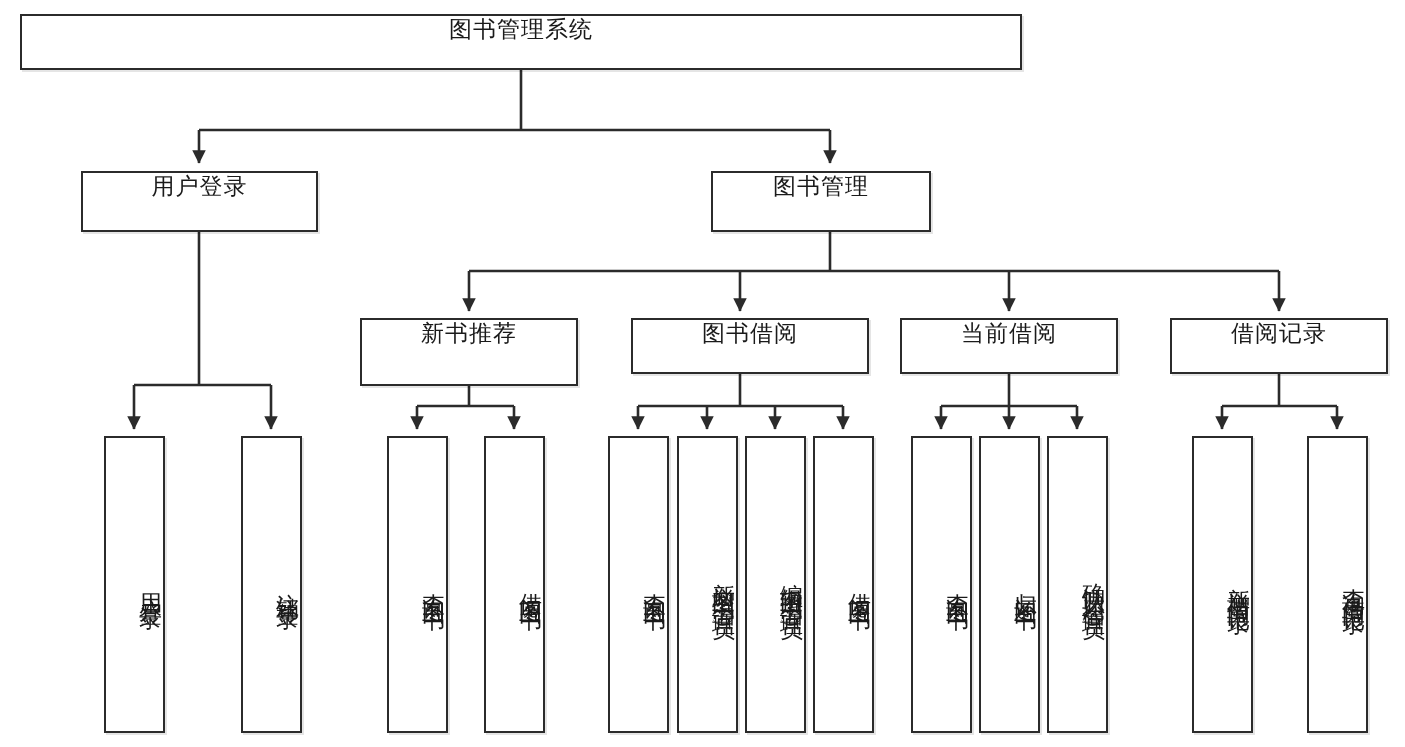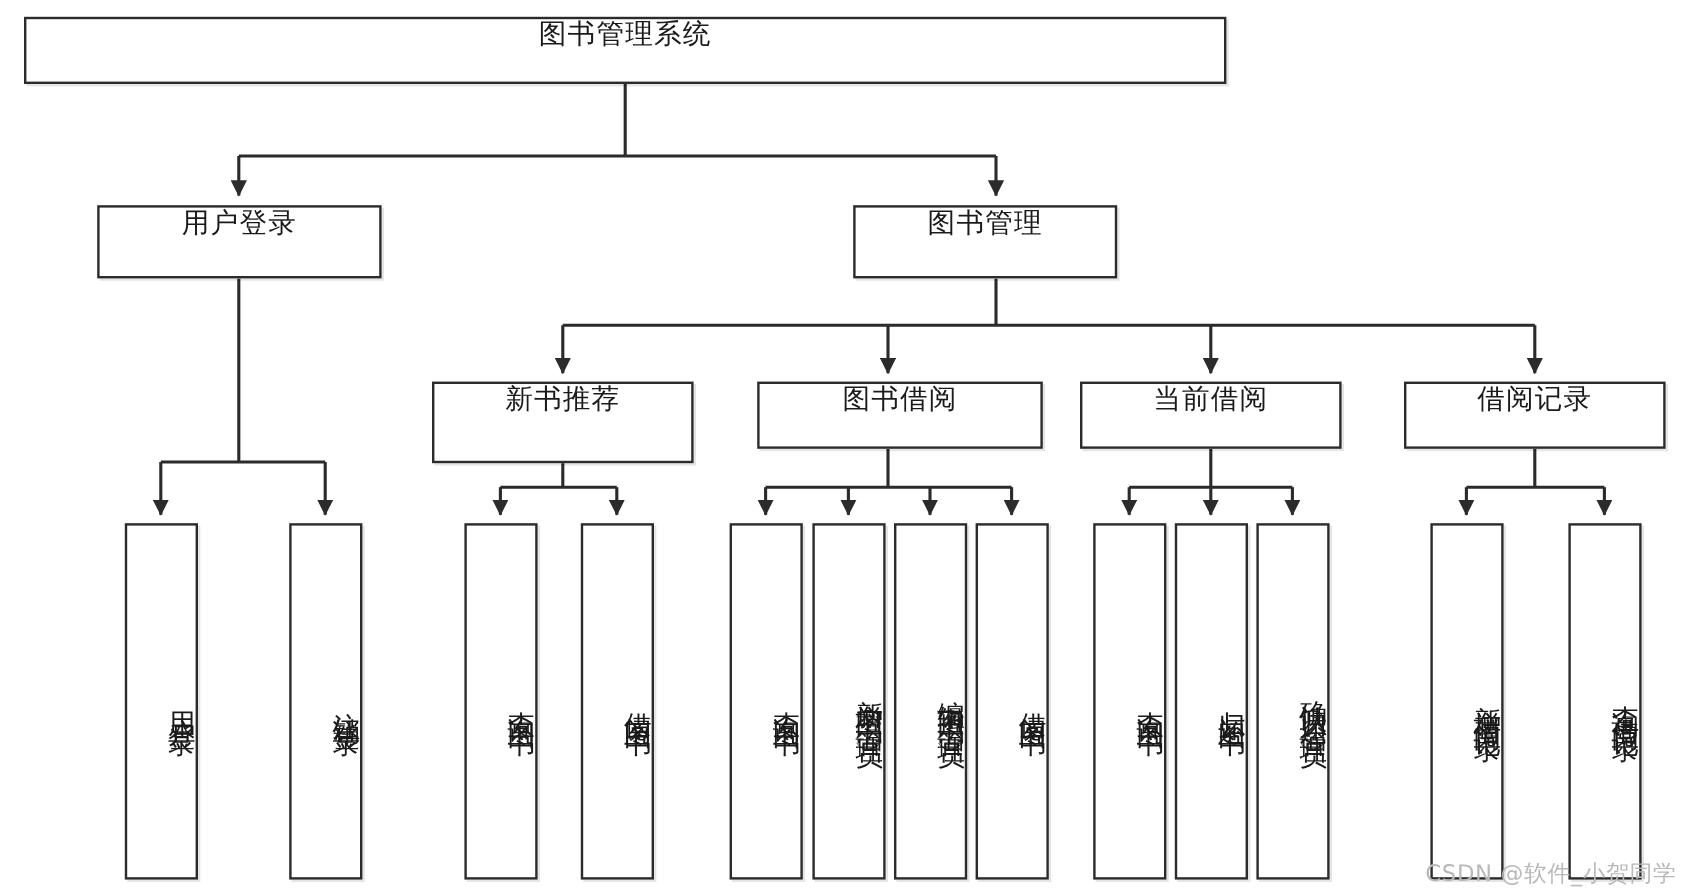--- a/index.html
+++ b/index.html
@@ -184,15 +184,14 @@
     <span class="node-label">确认归还（管理员）</span>
   </div>
 
   <div class="node node-v" style="left:1192px; top:436px; width:61px; height:297px;">
     <span class="node-label">新增借阅记录</span>
   </div>
   <div class="node node-v" style="left:1307px; top:436px; width:61px; height:297px;">
     <span class="node-label">查询借阅记录</span>
   </div>
 
-  <div class="watermark">CSDN @软件_小贺同学</div>
 
 </div>
 
 </body></html>

